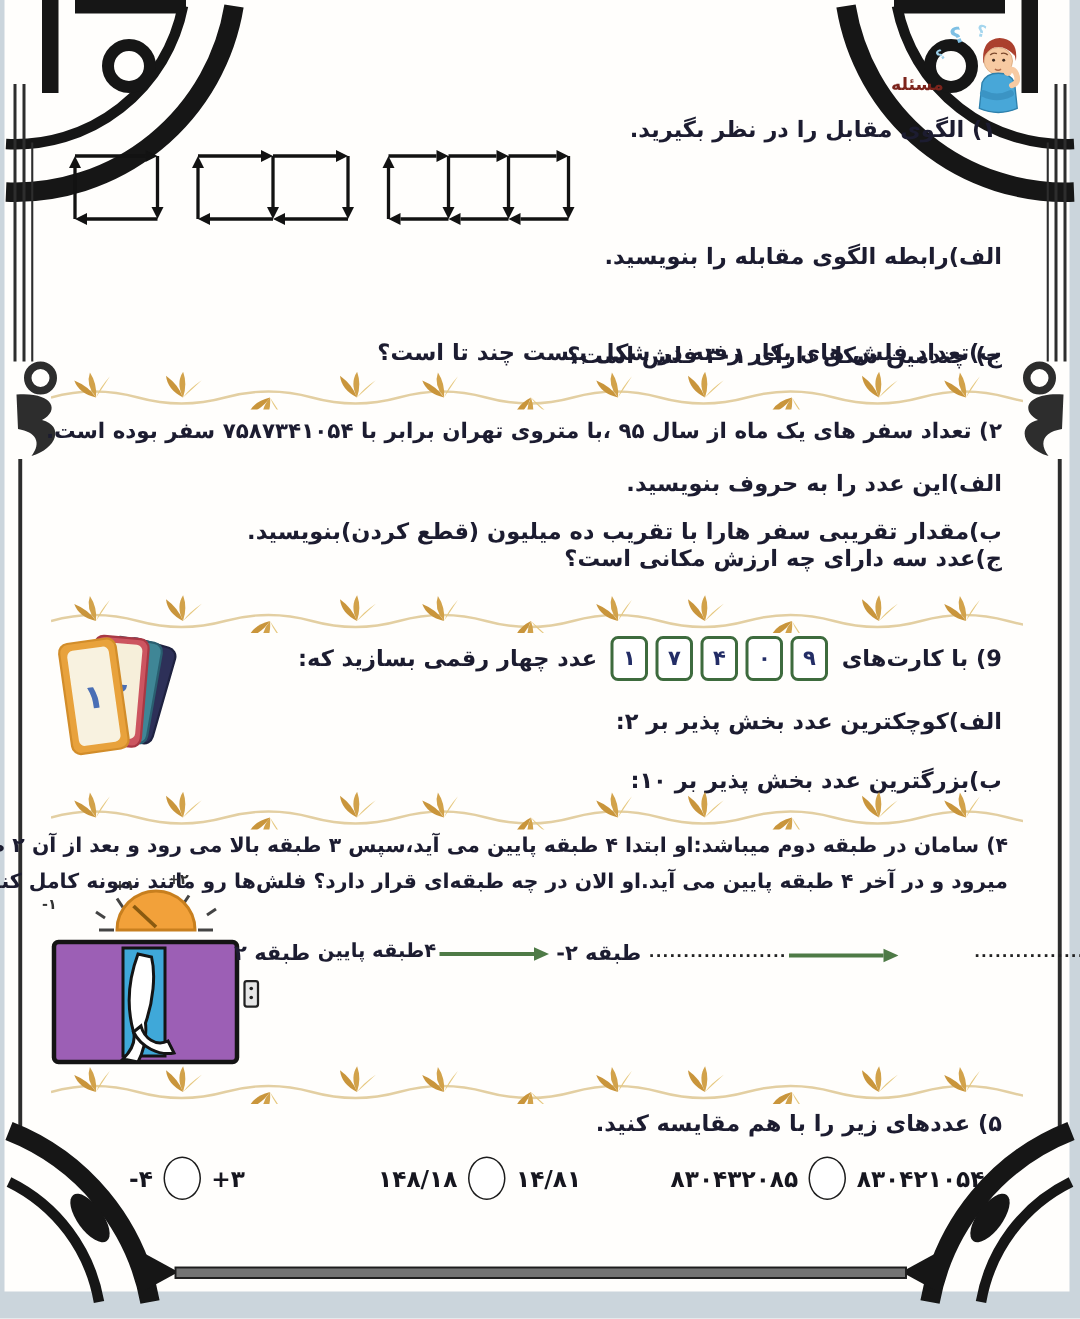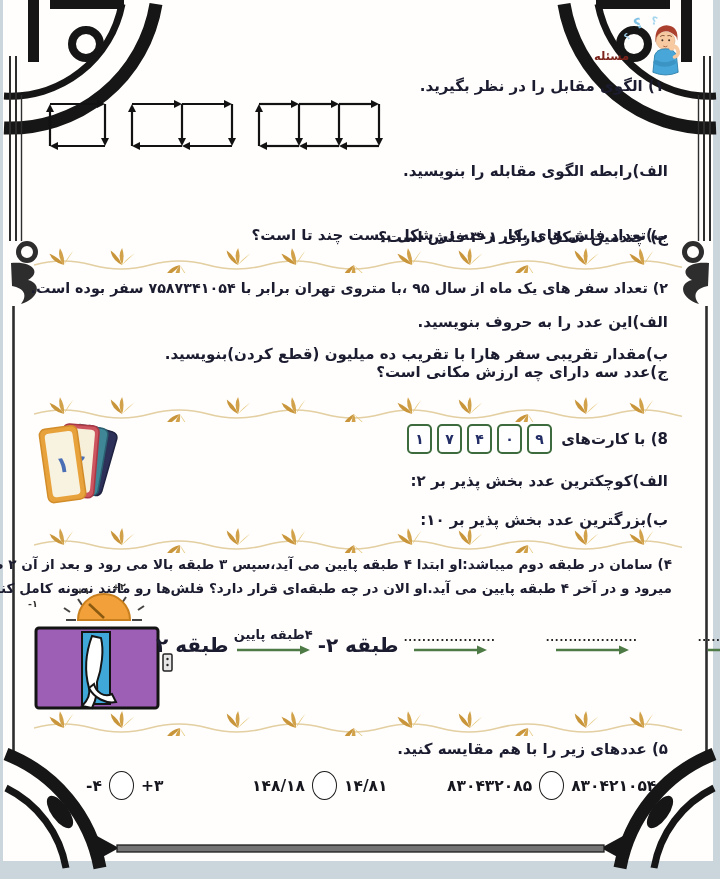--- a/index.html
+++ b/index.html
@@ -16,22 +16,22 @@
     font-weight:700;font-size:15px;color:#1c1c30;
   }
   .divider{position:absolute;z-index:3;left:34px;width:648px;height:26px;}
   .q3row{display:flex;direction:rtl;align-items:center;gap:9px;}
   .digitcards{display:flex;direction:ltr;gap:5px;}
   .digitcard{
     width:21px;height:26px;border:2px solid #3d6b3d;border-radius:5px;background:#fff;
     color:#232d66;font-weight:700;font-size:14px;display:flex;align-items:center;justify-content:center;
   }
   .diagram{display:flex;direction:ltr;align-items:flex-end;gap:5px;z-index:3;}
-  .dlabel{font-weight:700;font-size:20px;color:#1c1c30;direction:rtl;white-space:nowrap;margin-bottom:-2px;}
-  .ablock{display:flex;flex-direction:column;align-items:center;gap:1px;}
+  .dlabel{font-weight:700;font-size:14px;color:#1c1c30;direction:rtl;white-space:nowrap;margin-bottom:-2px;}
+  .ablock{display:flex;flex-direction:row;align-items:center;gap:1px;}
   .toplabel{font-weight:700;font-size:13px;color:#1c1c30;direction:rtl;white-space:nowrap;}
   .dots{font-weight:700;font-size:10px;letter-spacing:.8px;color:#222;line-height:8px;}
   .garrow{display:block;}
   .pair{position:absolute;z-index:3;top:771px;display:flex;direction:ltr;align-items:center;gap:7px;}
   .num{font-weight:700;font-size:15.5px;letter-spacing:1px;color:#16161f;direction:ltr;}
   .circle{width:23px;height:27px;border:1.7px solid #1c1c1c;border-radius:50%;background:#fff;display:inline-block;}
   .dial-label{position:absolute;z-index:4;font-weight:700;font-size:9.5px;color:#333;}
   .badge{position:absolute;z-index:4;font-weight:700;font-size:11.5px;color:#7c241c;direction:rtl;}
 </style>
 </head>
@@ -275,28 +275,29 @@
     <rect x="34" y="12" width="28" height="63" rx="4" fill="#f6efda"></rect>
     <text x="48" y="52" font-size="20" font-weight="bold" fill="#4a6fb5" text-anchor="middle">۲</text>
   </g>
   <g transform="rotate(-8 34 50)">
     <rect x="14" y="10" width="38" height="74" rx="6" fill="#e8a23c" stroke="#d28d2a" stroke-width="1.5"></rect>
     <rect x="19" y="15" width="28" height="64" rx="4" fill="#f8f2e0"></rect>
     <text x="33" y="55" font-size="22" font-weight="bold" fill="#4a6fb5" text-anchor="middle">۱</text>
   </g>
 </svg>
 <div class="line q3row" style="top:424px;">
-  <span>8) با کارت‌های</span>
+  <span>9) با کارت‌های</span>
   <span class="digitcards">
     <span class="digitcard">۱</span>
     <span class="digitcard">۷</span>
     <span class="digitcard">۴</span>
     <span class="digitcard">۰</span>
     <span class="digitcard">۹</span>
   </span>
+  <span>عدد چهار رقمی بسازید که:</span>
 </div>
 <div class="line" style="top:472px;">الف)کوچکترین عدد بخش پذیر بر ۲:</div>
 <div class="line" style="top:511px;">ب)بزرگترین عدد بخش پذیر بر ۱۰:</div>
 
 <div class="divider" style="top:527px;"><svg width="648" height="26" viewBox="0 0 648 26">
       <path d="M0,18 q29,-8 58,0 q29,8 58,0 q29,-8 58,0 q29,8 58,0 q29,-8 58,0 q29,8 58,0 q29,-8 58,0 q29,8 58,0 q29,-8 58,0 q29,8 58,0 q29,-8 58,0 q29,8 58,0" fill="none" stroke="#e3cfa2" stroke-width="1.6"></path>
       <g transform="translate(30,18) scale(1,1) rotate(-7)">
         <path d="M0,0 Q-6,-9 -2,-17 Q2,-9 0,0" fill="#d2a24a"></path>
         <path d="M0,0 Q-11,-4 -13,-13 Q-4,-8 0,0" fill="#c9953b"></path>
         <path d="M0,0 Q6,-7 11,-13 Q3,-6 0,0" fill="#e6c87f"></path>

